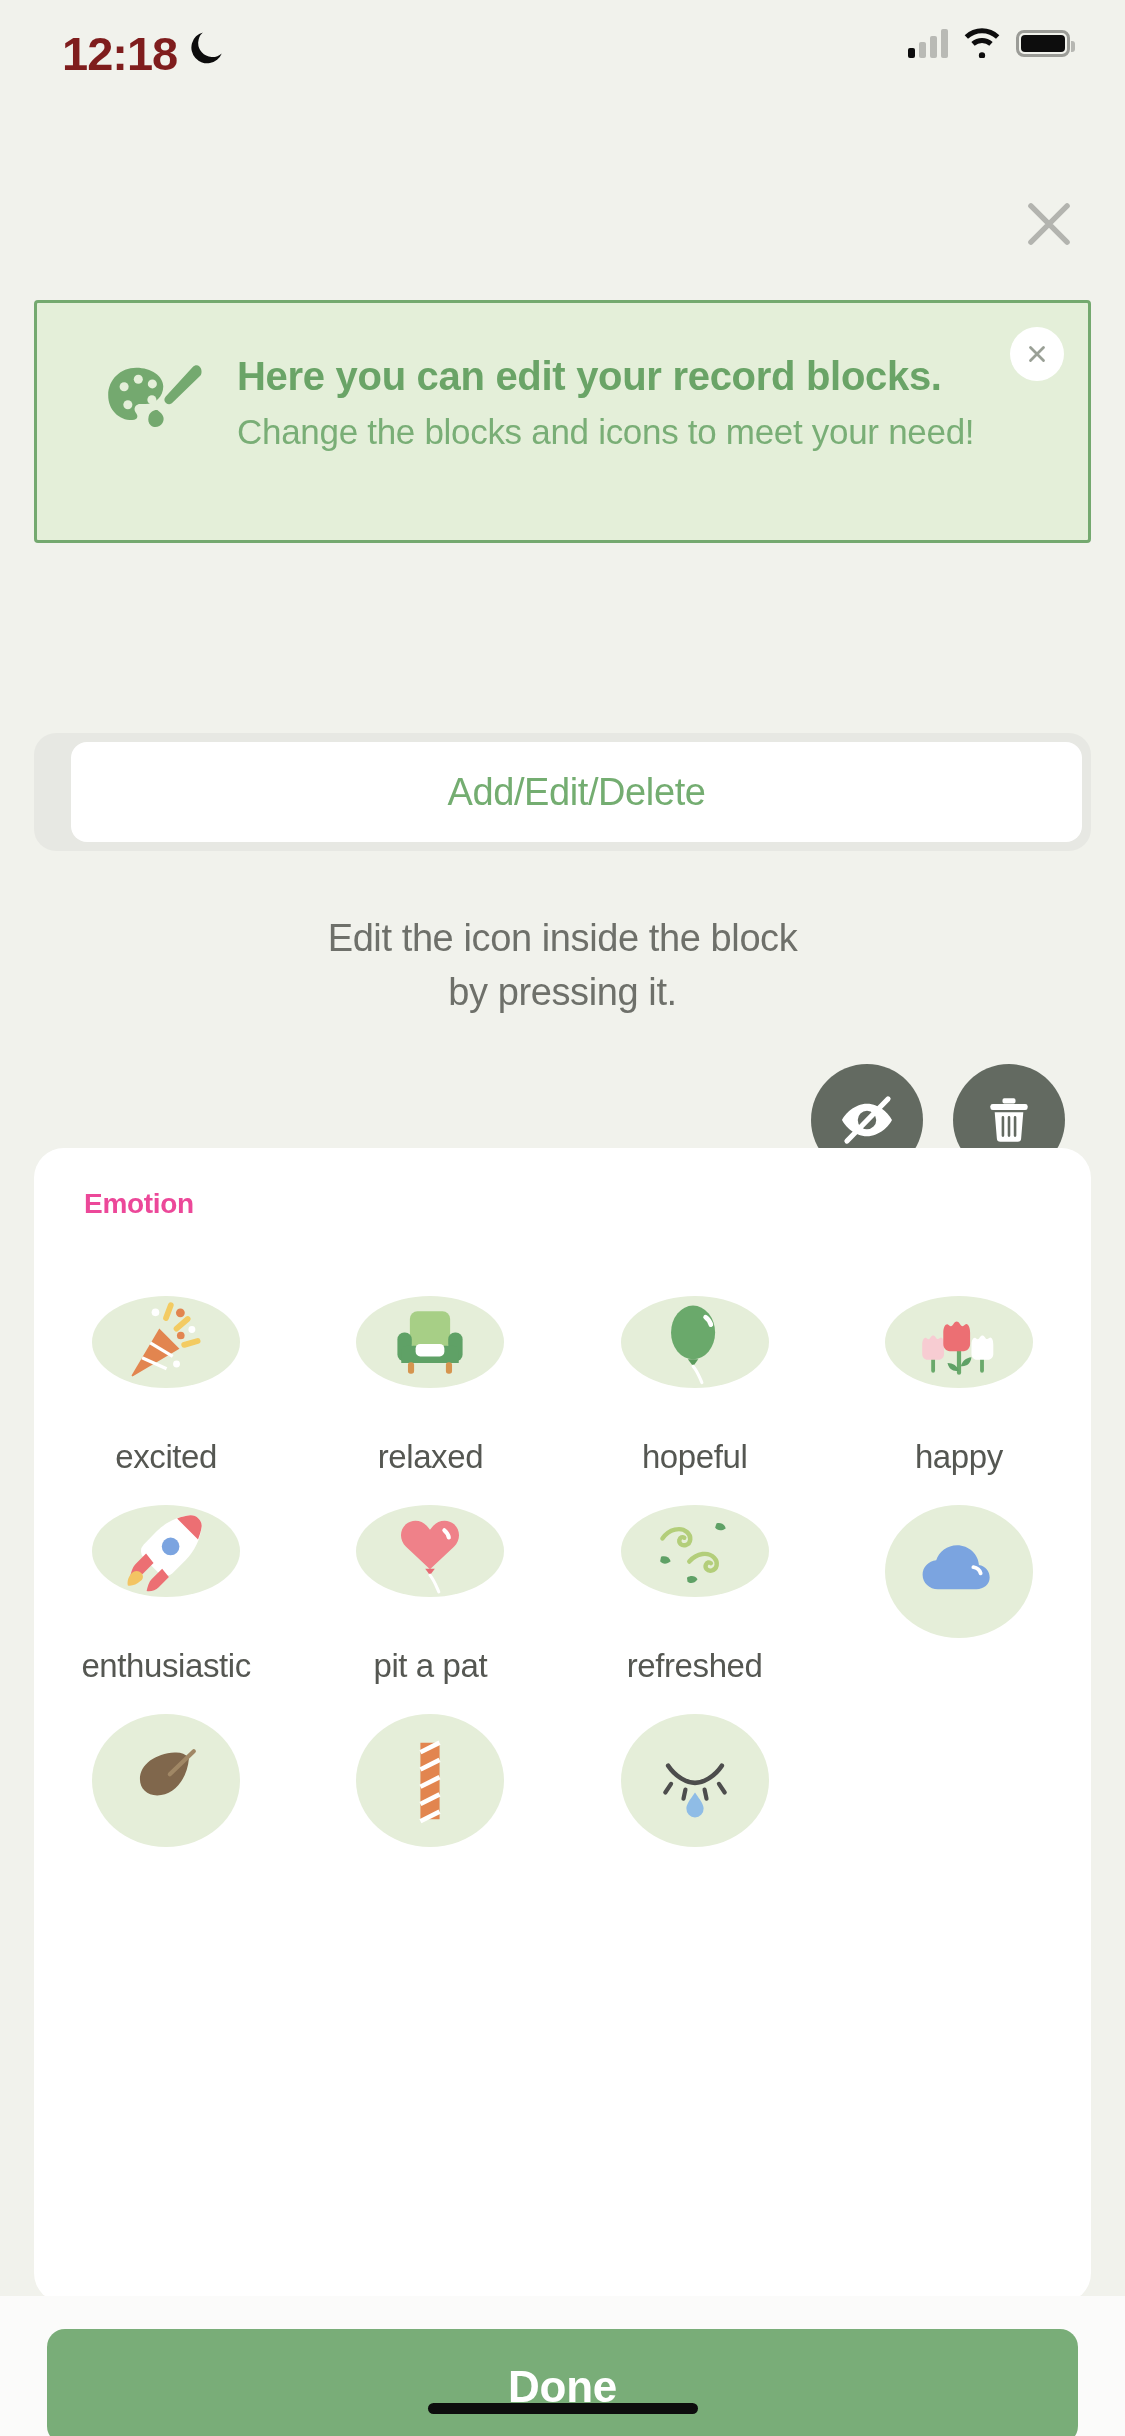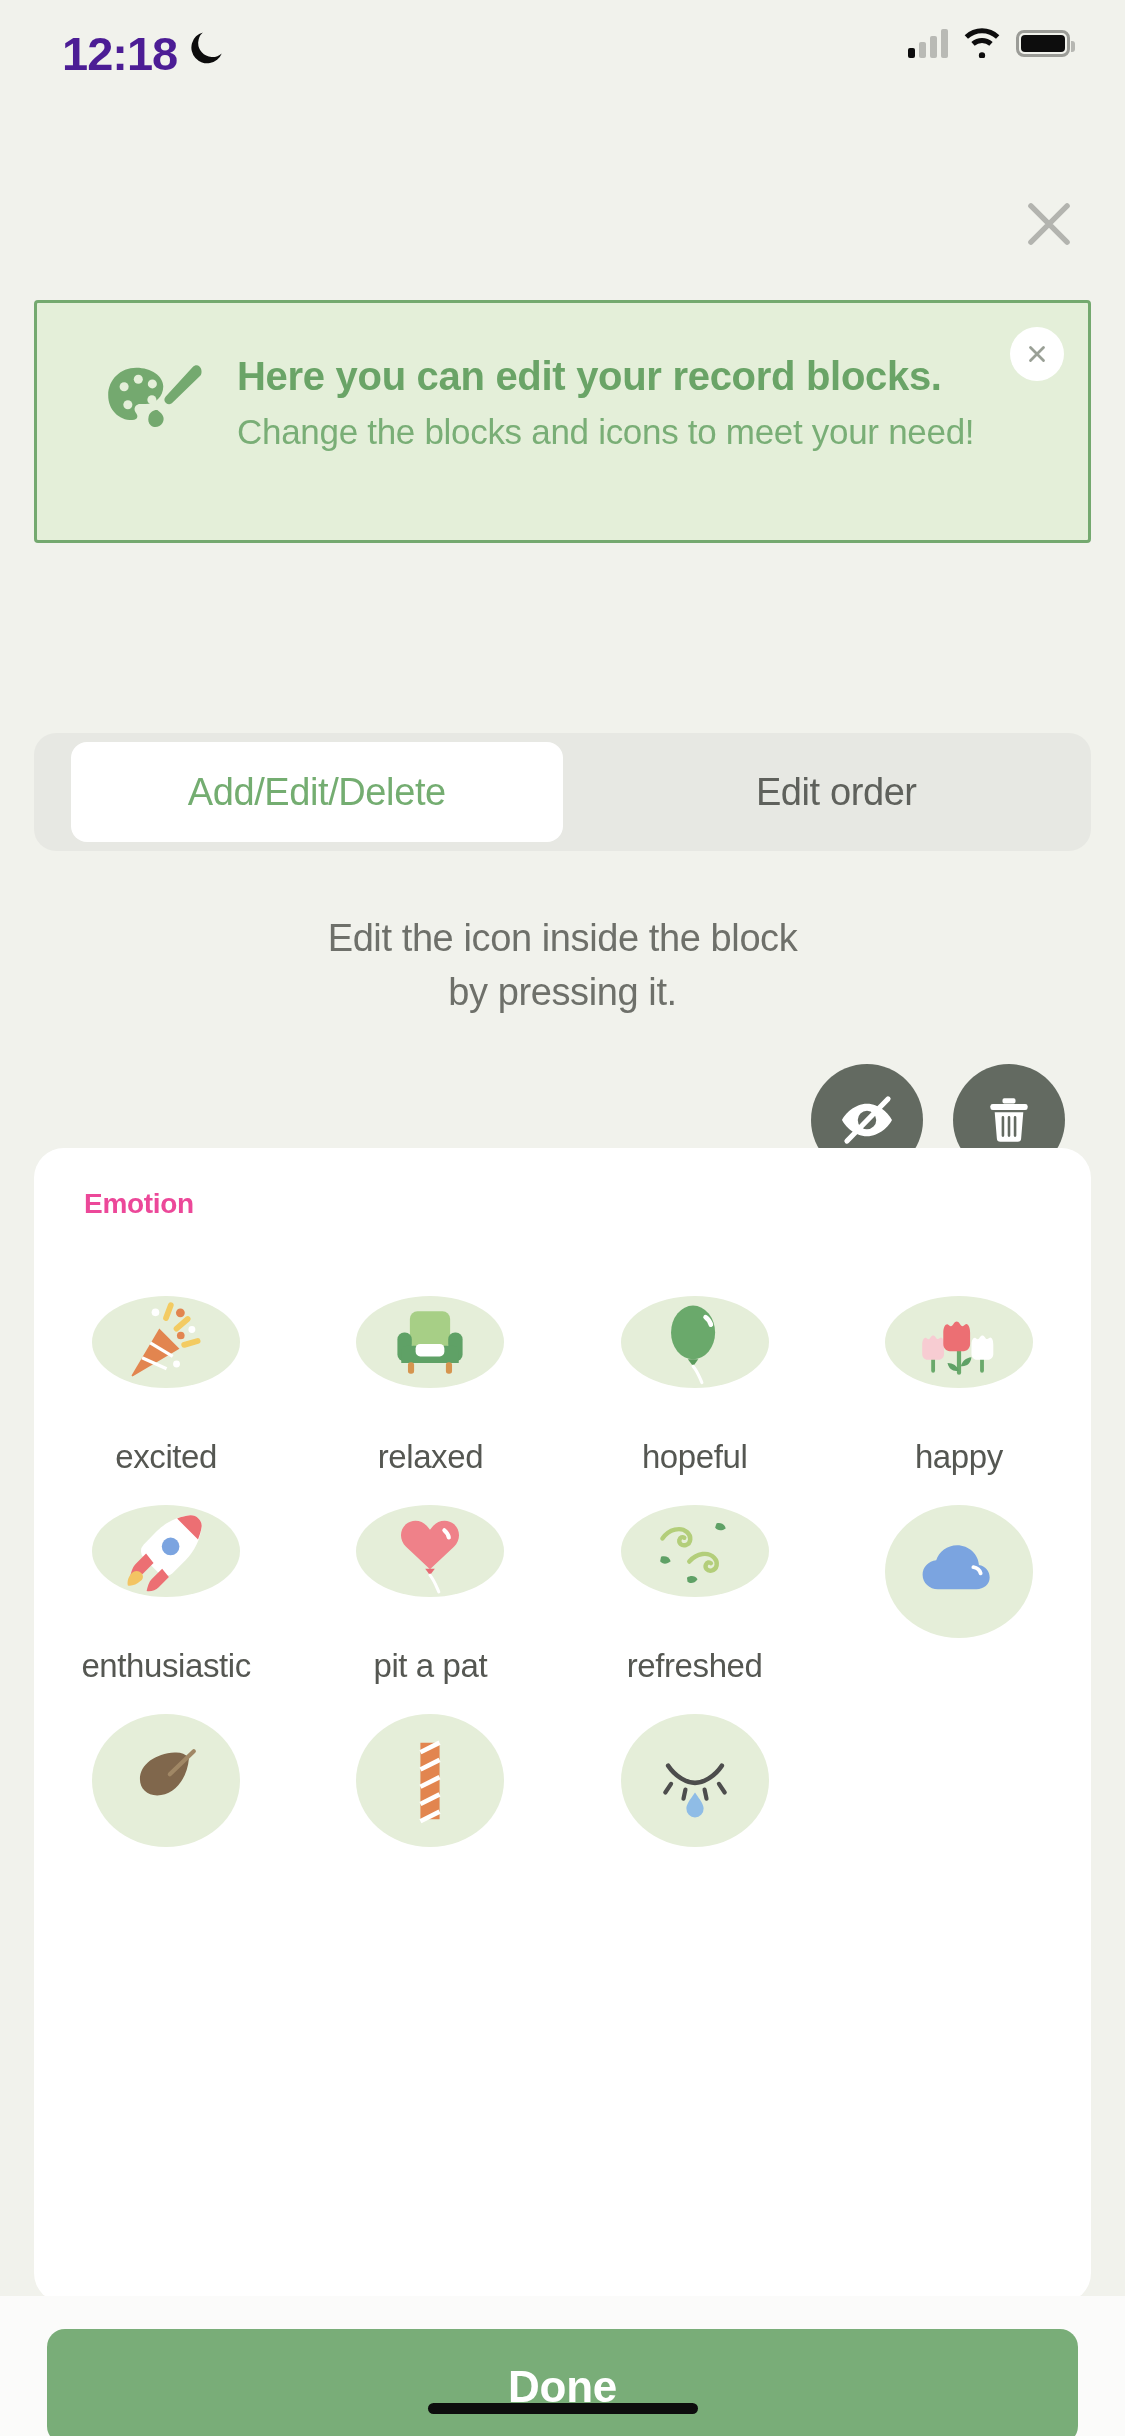--- a/index.html
+++ b/index.html
@@ -8,21 +8,21 @@
     background:#f1f2ec;
     font-family:"Liberation Sans", sans-serif;
     overflow:hidden;
   }
   #root { position:relative; width:1125px; height:2436px; background:#f1f2ec; }
 
   
   .statusbar { position:absolute; top:0; left:0; width:1125px; height:110px; }
   .sb-time {
     position:absolute; left:62px; top:26px;
-    font-size:47px; font-weight:600; color:#4c1d95; letter-spacing:-1px;
+    font-size:47px; font-weight:600; color:#7f1d1d; letter-spacing:-1px;
   }
   .sb-moon { position:absolute; left:185px; top:28px; width:42px; height:42px; }
   .sb-right { position:absolute; right:55px; top:28px; display:flex; align-items:center; gap:14px; }
   .sig { display:flex; align-items:flex-end; gap:4px; height:30px; }
   .sig i { display:block; width:7px; background:#b9bab5; border-radius:2px; }
   .sig i.on { background:#0d0d0d; }
   .sig i:nth-child(1){ height:10px; }
   .sig i:nth-child(2){ height:16px; }
   .sig i:nth-child(3){ height:22px; }
   .sig i:nth-child(4){ height:29px; }
@@ -182,21 +182,20 @@
     </div>
     <div class="banner-close">
       <svg width="26" height="26" viewBox="0 0 24 24">
         <path d="M6 6 L18 18 M18 6 L6 18" stroke="#9aa096" stroke-width="2.6" stroke-linecap="round" fill="none"></path>
       </svg>
     </div>
   </div>
 
   <div class="seg">
     <div class="seg-item active">Add/Edit/Delete</div>
-    <div class="seg-item inactive">Edit order</div>
   </div>
 
   <div class="hint">
     <div>Edit the icon inside the block</div>
     <div>by pressing it.</div>
   </div>
 
   <div class="act-row">
     <div class="act-btn">
       <svg width="60" height="60" viewBox="0 0 24 24">

